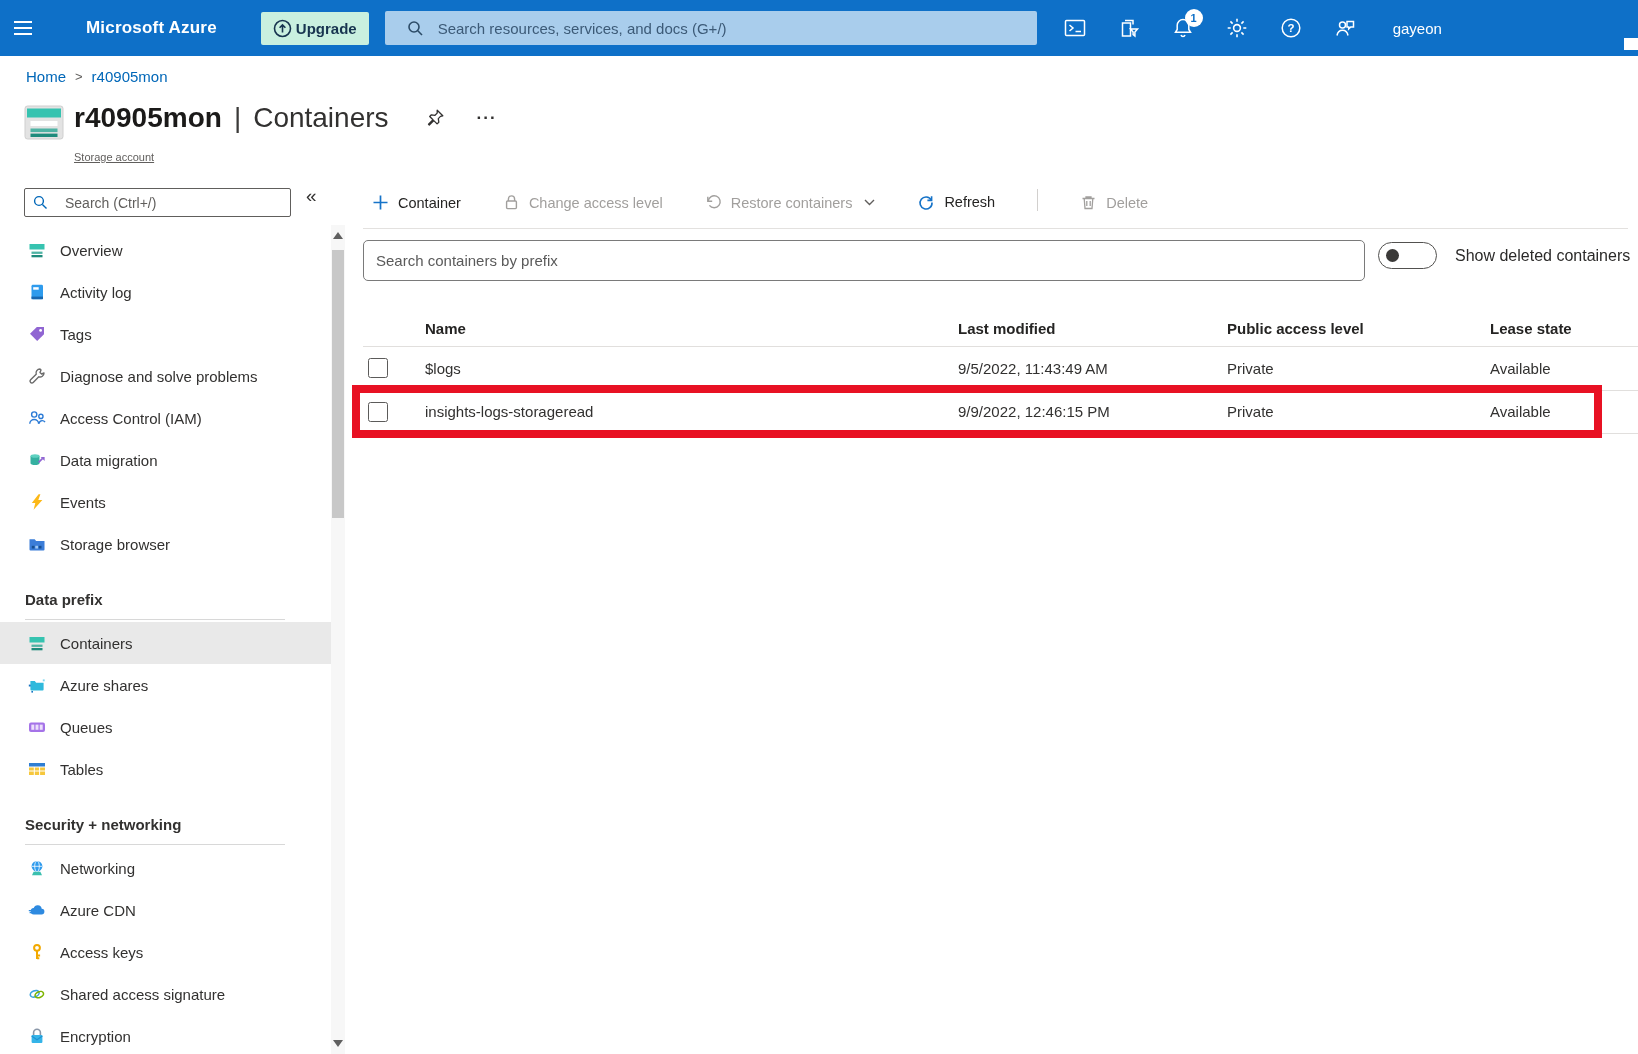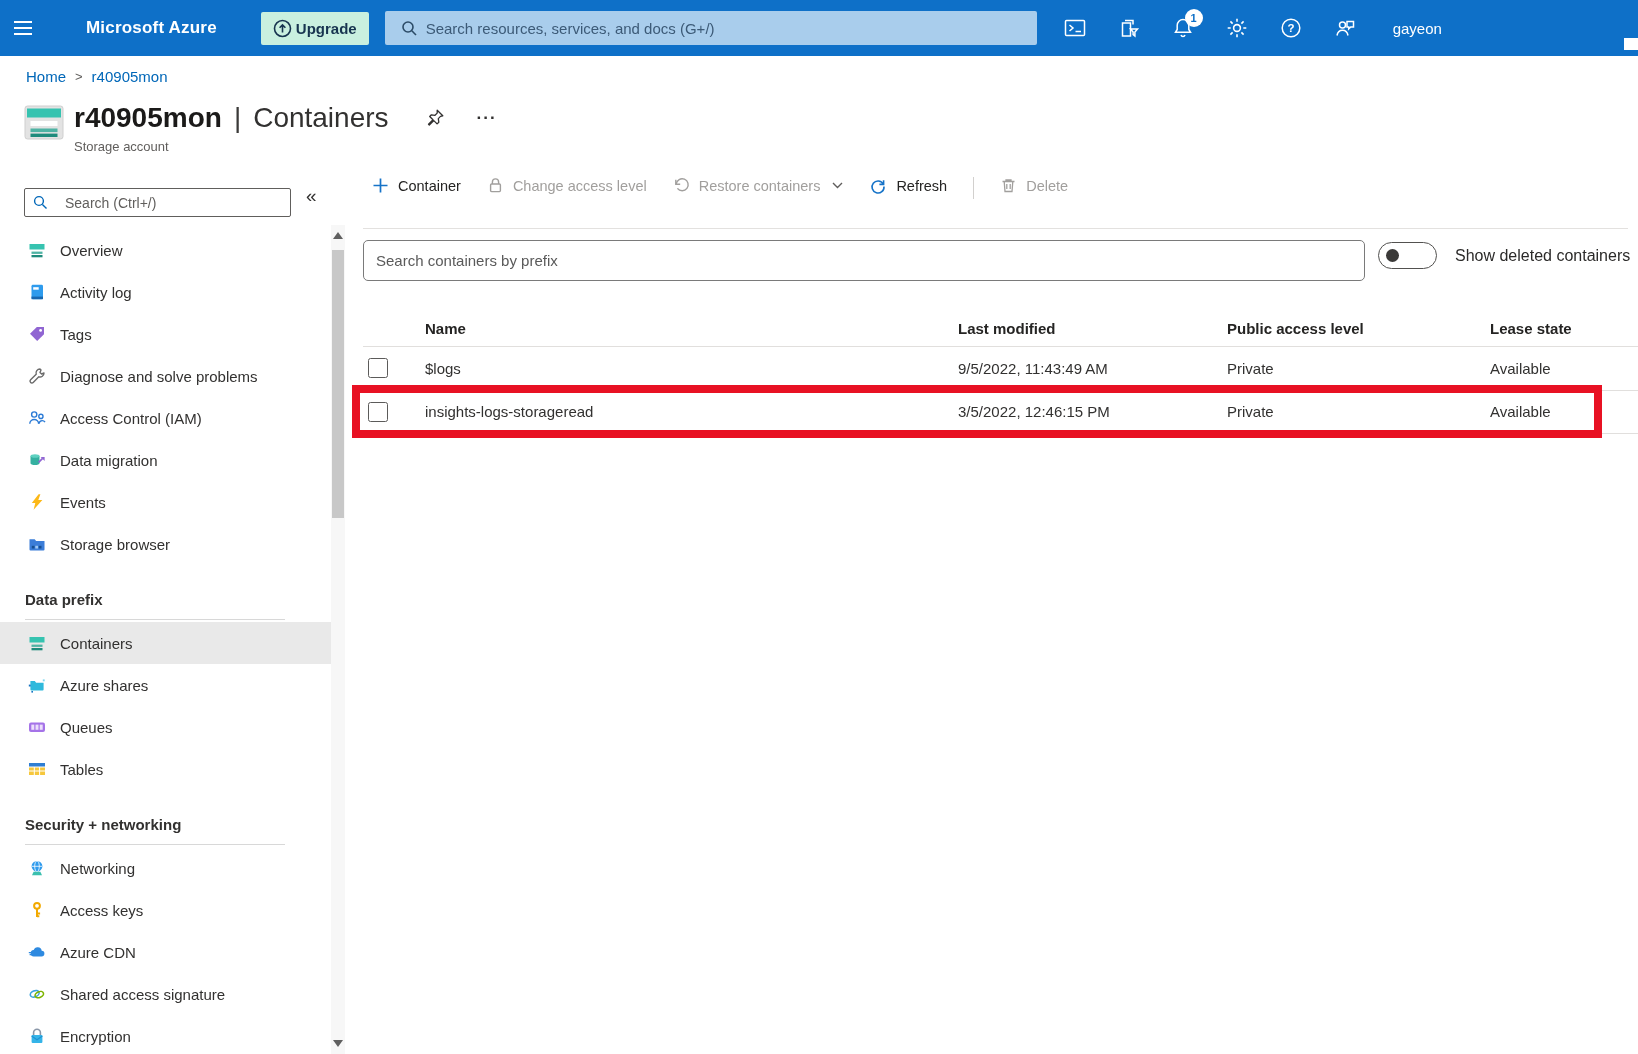--- a/index.html
+++ b/index.html
@@ -8,21 +8,21 @@
 
   
   .topbar { position:absolute; left:0; top:0; width:1638px; height:56px;
     background:#0e70c8; display:flex; align-items:center; }
   .hamburger { width:46px; height:56px; display:flex; align-items:center; justify-content:center; cursor:pointer; }
   .brand { color:#fff; font-weight:700; font-size:17px; margin-left:40px; letter-spacing:.2px; white-space:nowrap; }
   .upgrade-btn { margin-left:44px; height:33px; background:#c9f0df; color:#17344f;
     display:flex; align-items:center; gap:4px; padding:0 12px; border-radius:2px;
     font-size:15px; font-weight:700; cursor:pointer; }
   .top-search { margin-left:16px; width:652px; height:34px; background:#a9cdec;
-    border-radius:2px; display:flex; align-items:center; padding:0 16px; gap:8px; }
+    border-radius:2px; display:flex; align-items:center; padding:0 22px; gap:14px; }
   .top-search input { flex:1; border:none; outline:none; background:transparent;
     font-size:15px; color:#1d3a56; font-family:inherit; }
   .top-search input::placeholder { color:#3c5a77; opacity:1; }
   .top-icons { display:flex; align-items:center; margin-left:26px; gap:30px; }
   .top-ic { position:relative; width:24px; height:24px; display:flex; align-items:center; justify-content:center; cursor:pointer; }
   .badge { position:absolute; top:-7px; right:-8px; width:18px; height:18px; background:#fff;
     border-radius:50%; color:#0e70c8; font-size:11px; font-weight:700;
     display:flex; align-items:center; justify-content:center; }
   .username { color:#fff; font-size:15px; margin-left:36px; white-space:nowrap; }
   .avatar-cut { position:absolute; right:0; top:38px; width:14px; height:12px; background:#fff; }
@@ -33,21 +33,21 @@
   .crumb-sep { color:#605e5c; font-size:13px; }
   .page-header { position:absolute; left:24px; top:102px; display:flex; align-items:flex-start; }
   .res-icon { width:40px; height:35px; margin-top:3px; }
   .title-wrap { margin-left:10px; }
   .title-line { font-size:28px; display:flex; align-items:center; gap:12px; color:#1b1a19; }
   .t-main { font-weight:700; }
   .t-pipe { font-weight:300; color:#3b3a39; }
   .t-sec  { font-weight:400; color:#323130; }
   .pin-btn, .dots-btn { margin-left:24px; cursor:pointer; display:flex; align-items:center; }
   .dots-btn { color:#323130; font-size:17px; font-weight:700; letter-spacing:1px; margin-left:20px; }
-  .subtitle { font-size:13px; color:#605e5c; margin-top:5px; }
+  .subtitle { font-size:11px; color:#605e5c; margin-top:17px;text-decoration:underline; }
 
   
   .sidebar { position:absolute; left:0; top:165px; width:352px; bottom:0; background:#fff; }
   .side-search { position:absolute; left:24px; top:23px; width:267px; height:29px;
     border:1px solid #605e5c; border-radius:2px; display:flex; align-items:center; padding:0 8px; gap:17px; background:#fff; }
   .side-search input { flex:1; border:none; outline:none; font-size:14px; color:#323130; font-family:inherit; }
   .side-search input::placeholder { color:#605e5c; opacity:1; }
   .collapse { position:absolute; left:306px; top:20px; font-size:19px; color:#323130; cursor:pointer; }
   .sscroll { position:absolute; left:331px; top:60px; bottom:0; width:14px; background:#f7f7f7; }
   .sscroll .thumb { position:absolute; left:1px; top:25px; width:12px; height:268px; background:#c8c8c8; }
@@ -58,22 +58,22 @@
   .nav { position:absolute; left:0; top:64px; width:331px; }
   .nav-item { height:42px; display:flex; align-items:center; padding-left:28px; gap:14px;
     font-size:15px; cursor:pointer; }
   .nav-item.selected { background:#e9e9e9; }
   .nicon { width:18px; height:18px; flex:0 0 18px; }
   .nav-sec-header { padding:26px 0 0 25px; height:50px; font-weight:700; font-size:15px; }
   .nav-sec-div { border-top:1px solid #d8d8d8; margin:4px 46px 2px 25px; }
 
   
   .main { position:absolute; left:352px; top:165px; right:0; bottom:0; background:#fff; }
-  .toolbar { position:absolute; left:20px; top:12px; height:34px; display:flex; align-items:flex-start;
-    gap:26px; font-size:14.5px; white-space:nowrap; }
+  .toolbar { position:absolute; left:20px; top:12px; height:34px; display:flex; align-items:flex-end;
+    gap:42px; font-size:14.5px; white-space:nowrap; }
   .tb { display:flex; align-items:center; gap:9px; cursor:pointer; color:#252423; }
   .tb.disabled { color:#a19f9d; cursor:default; }
   .tb-sep { width:1px; height:22px; background:#d2d0ce; }
   .tb-chev { margin-left:3px; }
   .tool-divider { position:absolute; left:11px; right:10px; top:63px; border-top:1px solid #e3e1df; }
 
   .prefix-search { position:absolute; left:11px; top:75px; width:1002px; height:41px;
     border:1px solid #7a7a7a; border-radius:5px; display:flex; align-items:center; padding:0 12px; background:#fff; }
   .prefix-search input { flex:1; border:none; outline:none; font-size:15px; color:#323130; font-family:inherit; }
   .prefix-search input::placeholder { color:#5a5a5a; opacity:1; }
@@ -320,31 +320,31 @@
       <svg class="nicon" viewBox="0 0 18 18">
         <circle cx="9" cy="7.3" r="5.4" fill="#2f9bed"></circle>
         <ellipse cx="9" cy="7.3" rx="2.3" ry="5.4" fill="none" stroke="#fff" stroke-width=".8"></ellipse>
         <path d="M3.6 7.3h10.8" stroke="#fff" stroke-width=".8"></path>
         <path d="M5.6 12.8h6.8l1.6 3.4H4z" fill="#3bc0ae"></path>
       </svg>
       <span class="nav-label">Networking</span>
     </div>
     <div class="nav-item">
       <svg class="nicon" viewBox="0 0 18 18">
+        <path d="M6 13.5h7.3a2.9 2.9 0 0 0 .4-5.8 4.1 4.1 0 0 0-8-.6A3.2 3.2 0 0 0 6 13.5z" fill="#2e8ae0"></path>
+        <path d="M.8 9.6h2.6M1.6 11.6h2.2" stroke="#2e8ae0" stroke-width="1.2"></path>
+      </svg>
+      <span class="nav-label">Azure CDN</span>
+    </div>
+    <div class="nav-item">
+      <svg class="nicon" viewBox="0 0 18 18">
         <circle cx="9" cy="4.8" r="2.9" fill="none" stroke="#f2a900" stroke-width="2"></circle>
         <path d="M9 7.7V16M9 12.6h3.1M9 15.2h2.3" stroke="#f2a900" stroke-width="2"></path>
       </svg>
       <span class="nav-label">Access keys</span>
-    </div>
-    <div class="nav-item">
-      <svg class="nicon" viewBox="0 0 18 18">
-        <path d="M6 13.5h7.3a2.9 2.9 0 0 0 .4-5.8 4.1 4.1 0 0 0-8-.6A3.2 3.2 0 0 0 6 13.5z" fill="#2e8ae0"></path>
-        <path d="M.8 9.6h2.6M1.6 11.6h2.2" stroke="#2e8ae0" stroke-width="1.2"></path>
-      </svg>
-      <span class="nav-label">Azure CDN</span>
     </div>
     <div class="nav-item">
       <svg class="nicon" viewBox="0 0 18 18" fill="none">
         <ellipse cx="6.7" cy="8.8" rx="4.6" ry="3" transform="rotate(-22 6.7 8.8)" stroke="#3aa3dd" stroke-width="1.6"></ellipse>
         <ellipse cx="11.3" cy="9.6" rx="4.4" ry="2.9" transform="rotate(-22 11.3 9.6)" stroke="#7db400" stroke-width="1.6"></ellipse>
       </svg>
       <span class="nav-label">Shared access signature</span>
     </div>
     <div class="nav-item">
       <svg class="nicon" viewBox="0 0 18 18">
@@ -424,21 +424,21 @@
       <div>$logs</div>
       <div>9/5/2022, 11:43:49 AM</div>
       <div>Private</div>
       <div>Available</div>
     </div>
     <div class="trow tbody-row">
       <div>
           <div class="cbx"></div>
         </div>
       <div>insights-logs-storageread</div>
-      <div>3/5/2022, 12:46:15 PM</div>
+      <div>9/9/2022, 12:46:15 PM</div>
       <div>Private</div>
       <div>Available</div>
     </div>
     <div class="bottom-line"></div>
   </div>
 
   <div class="red-box"></div>
 </div>
 
 </body></html>

